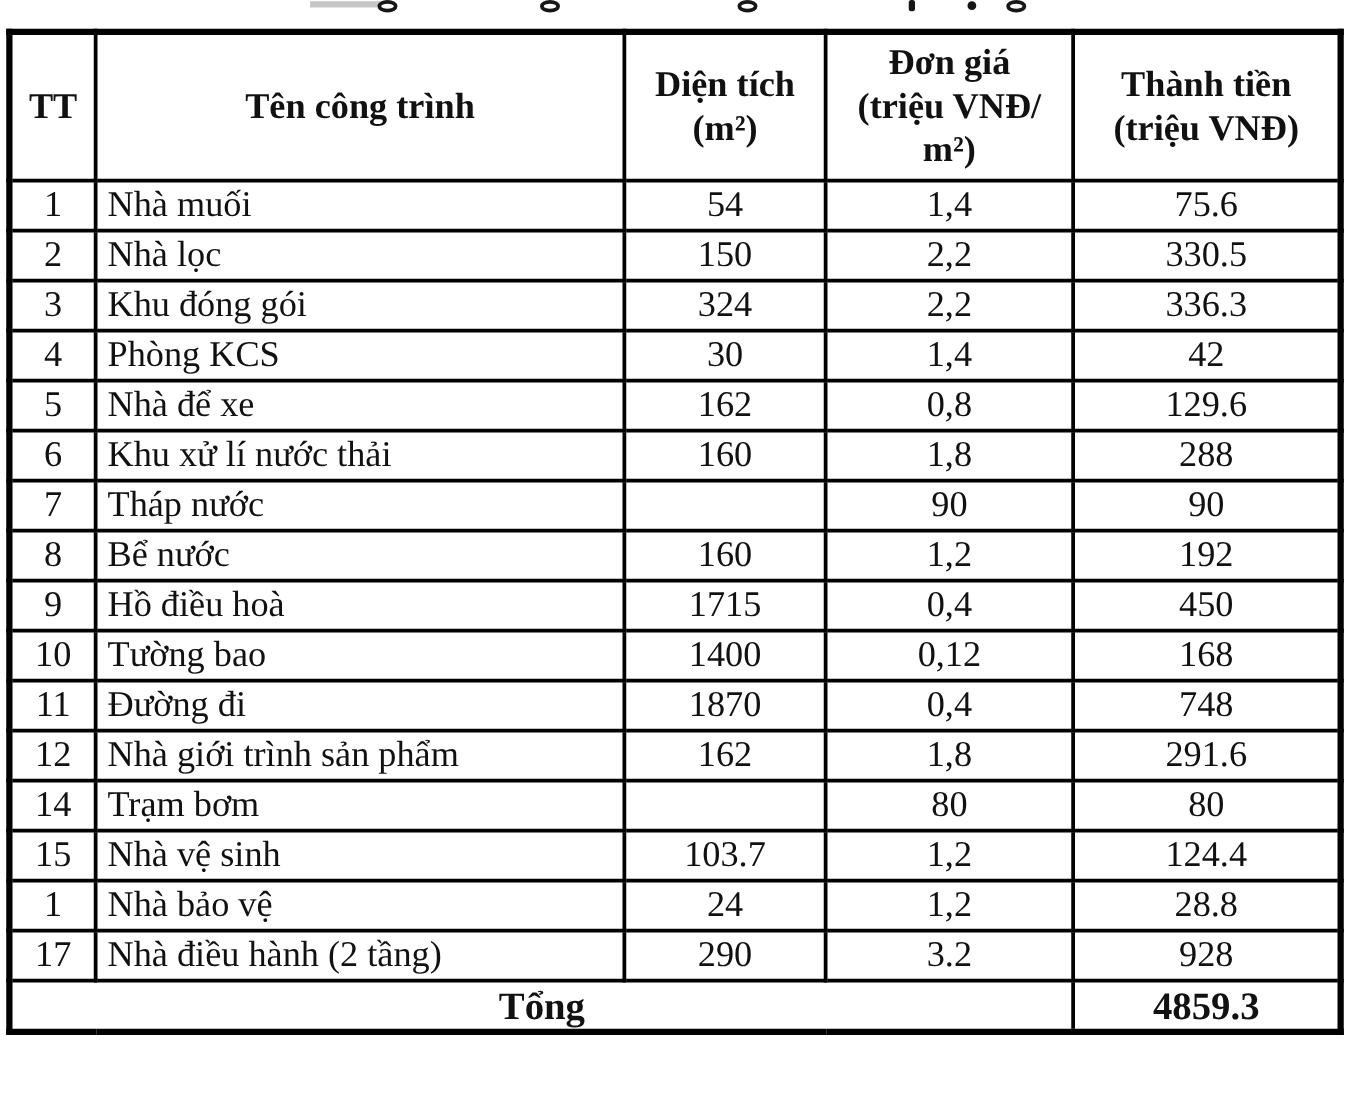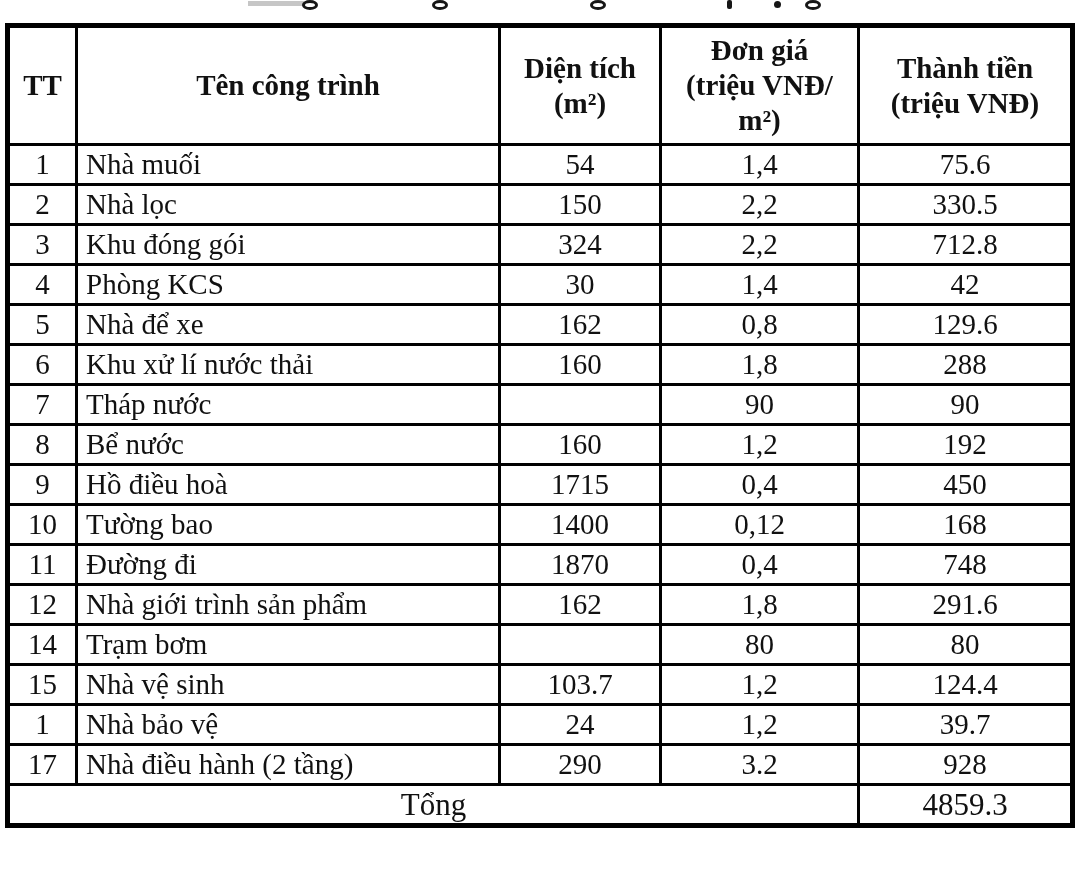--- a/index.html
+++ b/index.html
@@ -34,21 +34,21 @@
   col.c-total { width: 214px; }
 
   thead th {
     height: 119px; font-weight: bold; text-align: center; vertical-align: middle;
     white-space: pre-line; line-height: 1.2; font-size: 29px;
   }
   tbody td { height: 40px; vertical-align: middle; }
   td.num  { text-align: center; }
   td.name { text-align: left; padding-left: 8px; white-space: nowrap; }
 
-  tfoot td { height: 41px; vertical-align: middle; text-align: center; font-size: 31px; }
+  tfoot td { height: 41px; vertical-align: middle; text-align: center; font-size: 31px; font-weight: bold; }
 </style>
 </head>
 <body>
 
 <div class="title-strip">
   <span class="frag frag-bar"></span>
   <span class="frag frag-loop loop-1"></span>
   <span class="frag frag-loop loop-2"></span>
   <span class="frag frag-loop loop-3"></span>
   <span class="frag frag-tick"></span>
@@ -90,21 +90,21 @@
       <td class="name">Nhà lọc</td>
       <td class="num">150</td>
       <td class="num">2,2</td>
       <td class="num">330.5</td>
     </tr>
     <tr>
       <td class="num">3</td>
       <td class="name">Khu đóng gói</td>
       <td class="num">324</td>
       <td class="num">2,2</td>
-      <td class="num">712.8</td>
+      <td class="num">336.3</td>
     </tr>
     <tr>
       <td class="num">4</td>
       <td class="name">Phòng KCS</td>
       <td class="num">30</td>
       <td class="num">1,4</td>
       <td class="num">42</td>
     </tr>
     <tr>
       <td class="num">5</td>
@@ -174,21 +174,21 @@
       <td class="name">Nhà vệ sinh</td>
       <td class="num">103.7</td>
       <td class="num">1,2</td>
       <td class="num">124.4</td>
     </tr>
     <tr>
       <td class="num">1</td>
       <td class="name">Nhà bảo vệ</td>
       <td class="num">24</td>
       <td class="num">1,2</td>
-      <td class="num">39.7</td>
+      <td class="num">28.8</td>
     </tr>
     <tr>
       <td class="num">17</td>
       <td class="name">Nhà điều hành (2 tầng)</td>
       <td class="num">290</td>
       <td class="num">3.2</td>
       <td class="num">928</td>
     </tr>
   </tbody>
   <tfoot>

